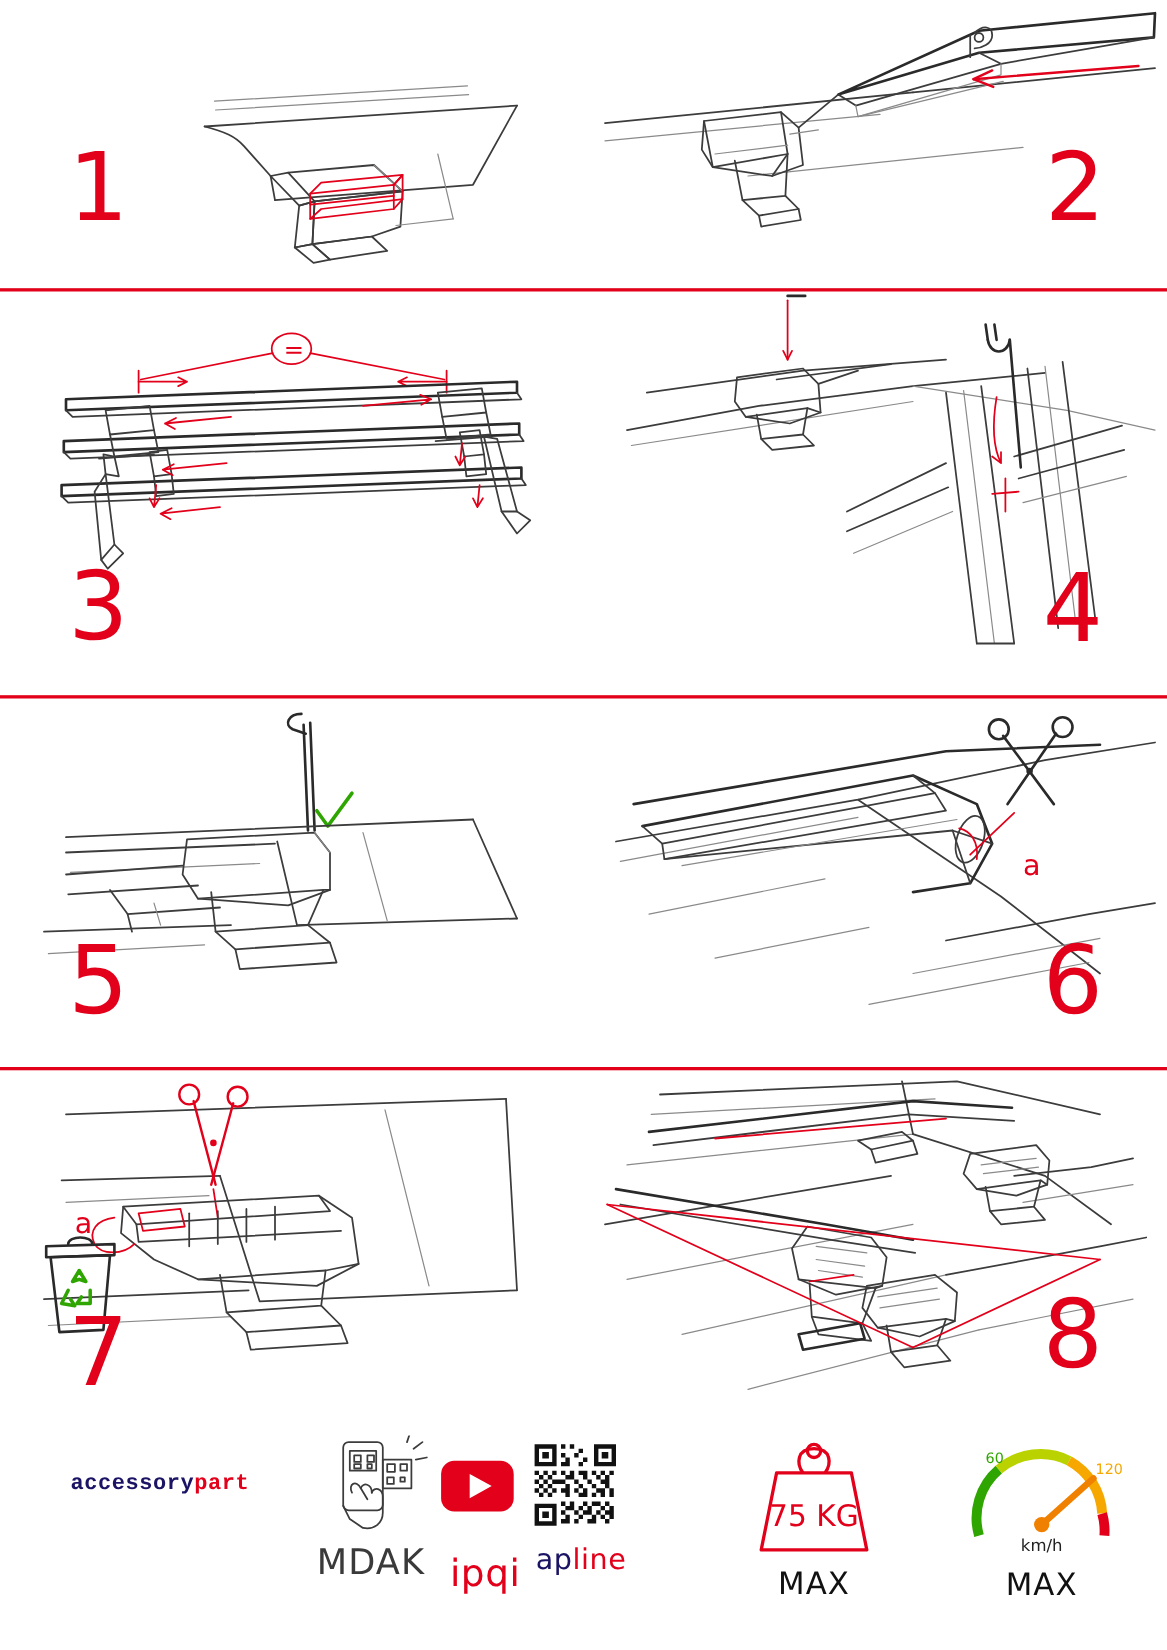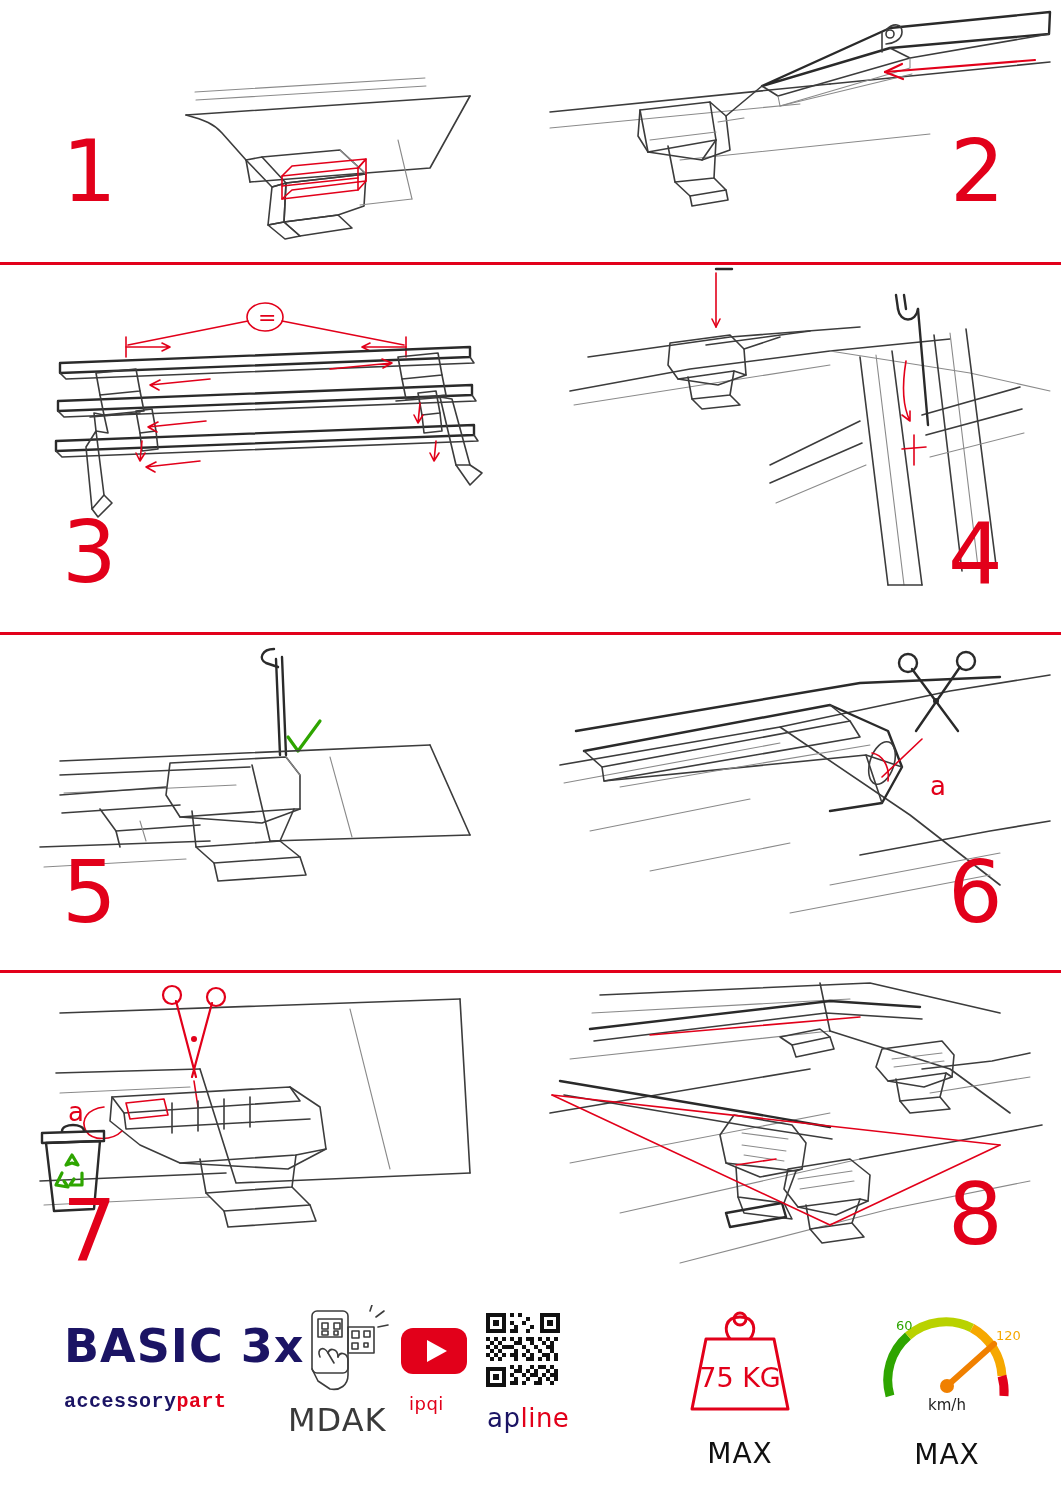--- a/index.html
+++ b/index.html
@@ -15,26 +15,26 @@
 
   
   .footer{position:absolute;left:0;top:1285px;width:1061px;height:215px;}
   .brandblock{position:absolute;left:64px;top:35px;}
   .brand-basic{font-family:"DejaVu Sans",sans-serif;font-weight:700;font-size:46px;letter-spacing:1px;color:#1b1464;line-height:52px;}
   .brand-basic .x{color:#1b1464;}
   .brand-acc{margin-top:18px;font-family:Liberation Mono, monospace;font-weight:700;font-size:20px;letter-spacing:.5px;color:#1b1464;}
   .brand-acc .part{color:#e2001a;}
 
   .logo-mdak{position:absolute;left:288px;top:116px;font-family:"DejaVu Sans",sans-serif;font-weight:400;font-size:32px;letter-spacing:1px;color:#3a3a3a;}
-  .logo-ipqi{position:absolute;left:409px;top:108px;font-family:"DejaVu Sans",sans-serif;font-size:18px;color:#e2001a;letter-spacing:.5px;}
+  .logo-ipqi{position:absolute;left:409px;top:126px;font-family:"DejaVu Sans",sans-serif;font-size:34px;color:#e2001a;letter-spacing:.5px;}
   .logo-apline{position:absolute;left:487px;top:118px;font-family:"DejaVu Sans",sans-serif;font-size:26px;color:#1b1464;letter-spacing:.5px;}
   .logo-apline .li{color:#e2001a;text-align:right;}
 
   .max-weight{position:absolute;left:660px;top:1305px;width:160px;text-align:center;}
-  .max-label{font-family:"DejaVu Sans",sans-serif;font-size:28px;color:#111;letter-spacing:1px;margin-top:22px;}
+  .max-label{font-family:"DejaVu Sans",sans-serif;font-size:28px;color:#111;letter-spacing:1px;margin-top:8px;}
   .kg-text{font-family:"DejaVu Sans",sans-serif;font-size:27px;fill:#e2001a;}
 
   .max-speed{position:absolute;left:862px;top:1300px;width:170px;text-align:center;}
   .kmh{font-family:"DejaVu Sans",sans-serif;font-size:15px;fill:#222;}
 
   svg{display:block;}
   .ln{fill:none;stroke:#3c3c3c;stroke-width:1.6;stroke-linecap:round;stroke-linejoin:round;}
   .ln-th{fill:none;stroke:#2a2a2a;stroke-width:2.4;stroke-linecap:round;stroke-linejoin:round;}
   .ln-lt{fill:none;stroke:#8a8a8a;stroke-width:1.1;stroke-linecap:round;stroke-linejoin:round;}
   .rd{fill:none;stroke:#e2001a;stroke-width:1.6;stroke-linecap:round;stroke-linejoin:round;}
@@ -379,23 +379,20 @@
       <path class="rd" d="M300 252 L470 172"></path>
       <path class="rd" d="M22 122 L470 172"></path>
       <path class="rd" d="M206 192 L246 186"></path>
     </svg>
     <div class="stepnum" style="left:418px;top:198px;">8</div>
   </div>
 
   <div class="footer">
 
     <div class="brandblock">
-      <div class="brand-basic">
-        <span>BASIC 3</span><span class="x">x</span>
-      </div>
       <div class="brand-acc">
         <span>accessory</span><span class="part">part</span>
       </div>
     </div>
 
     <svg style="position:absolute;left:300px;top:20px;" width="90" height="92" viewBox="0 0 90 92">
       <rect x="12" y="6" width="36" height="62" rx="5" class="ln"></rect>
       <rect x="18" y="14" width="24" height="18" class="ln"></rect>
       <path class="ln" d="M22 18 h6 v6 h-6 z M34 18 h6 v6 h-6 z M22 26 h6 v4 h-6 z M34 26 h4 v4 h-4 z"></path>
       <path class="ln" d="M20 52 C16 44 24 40 28 48 L34 58"></path>

